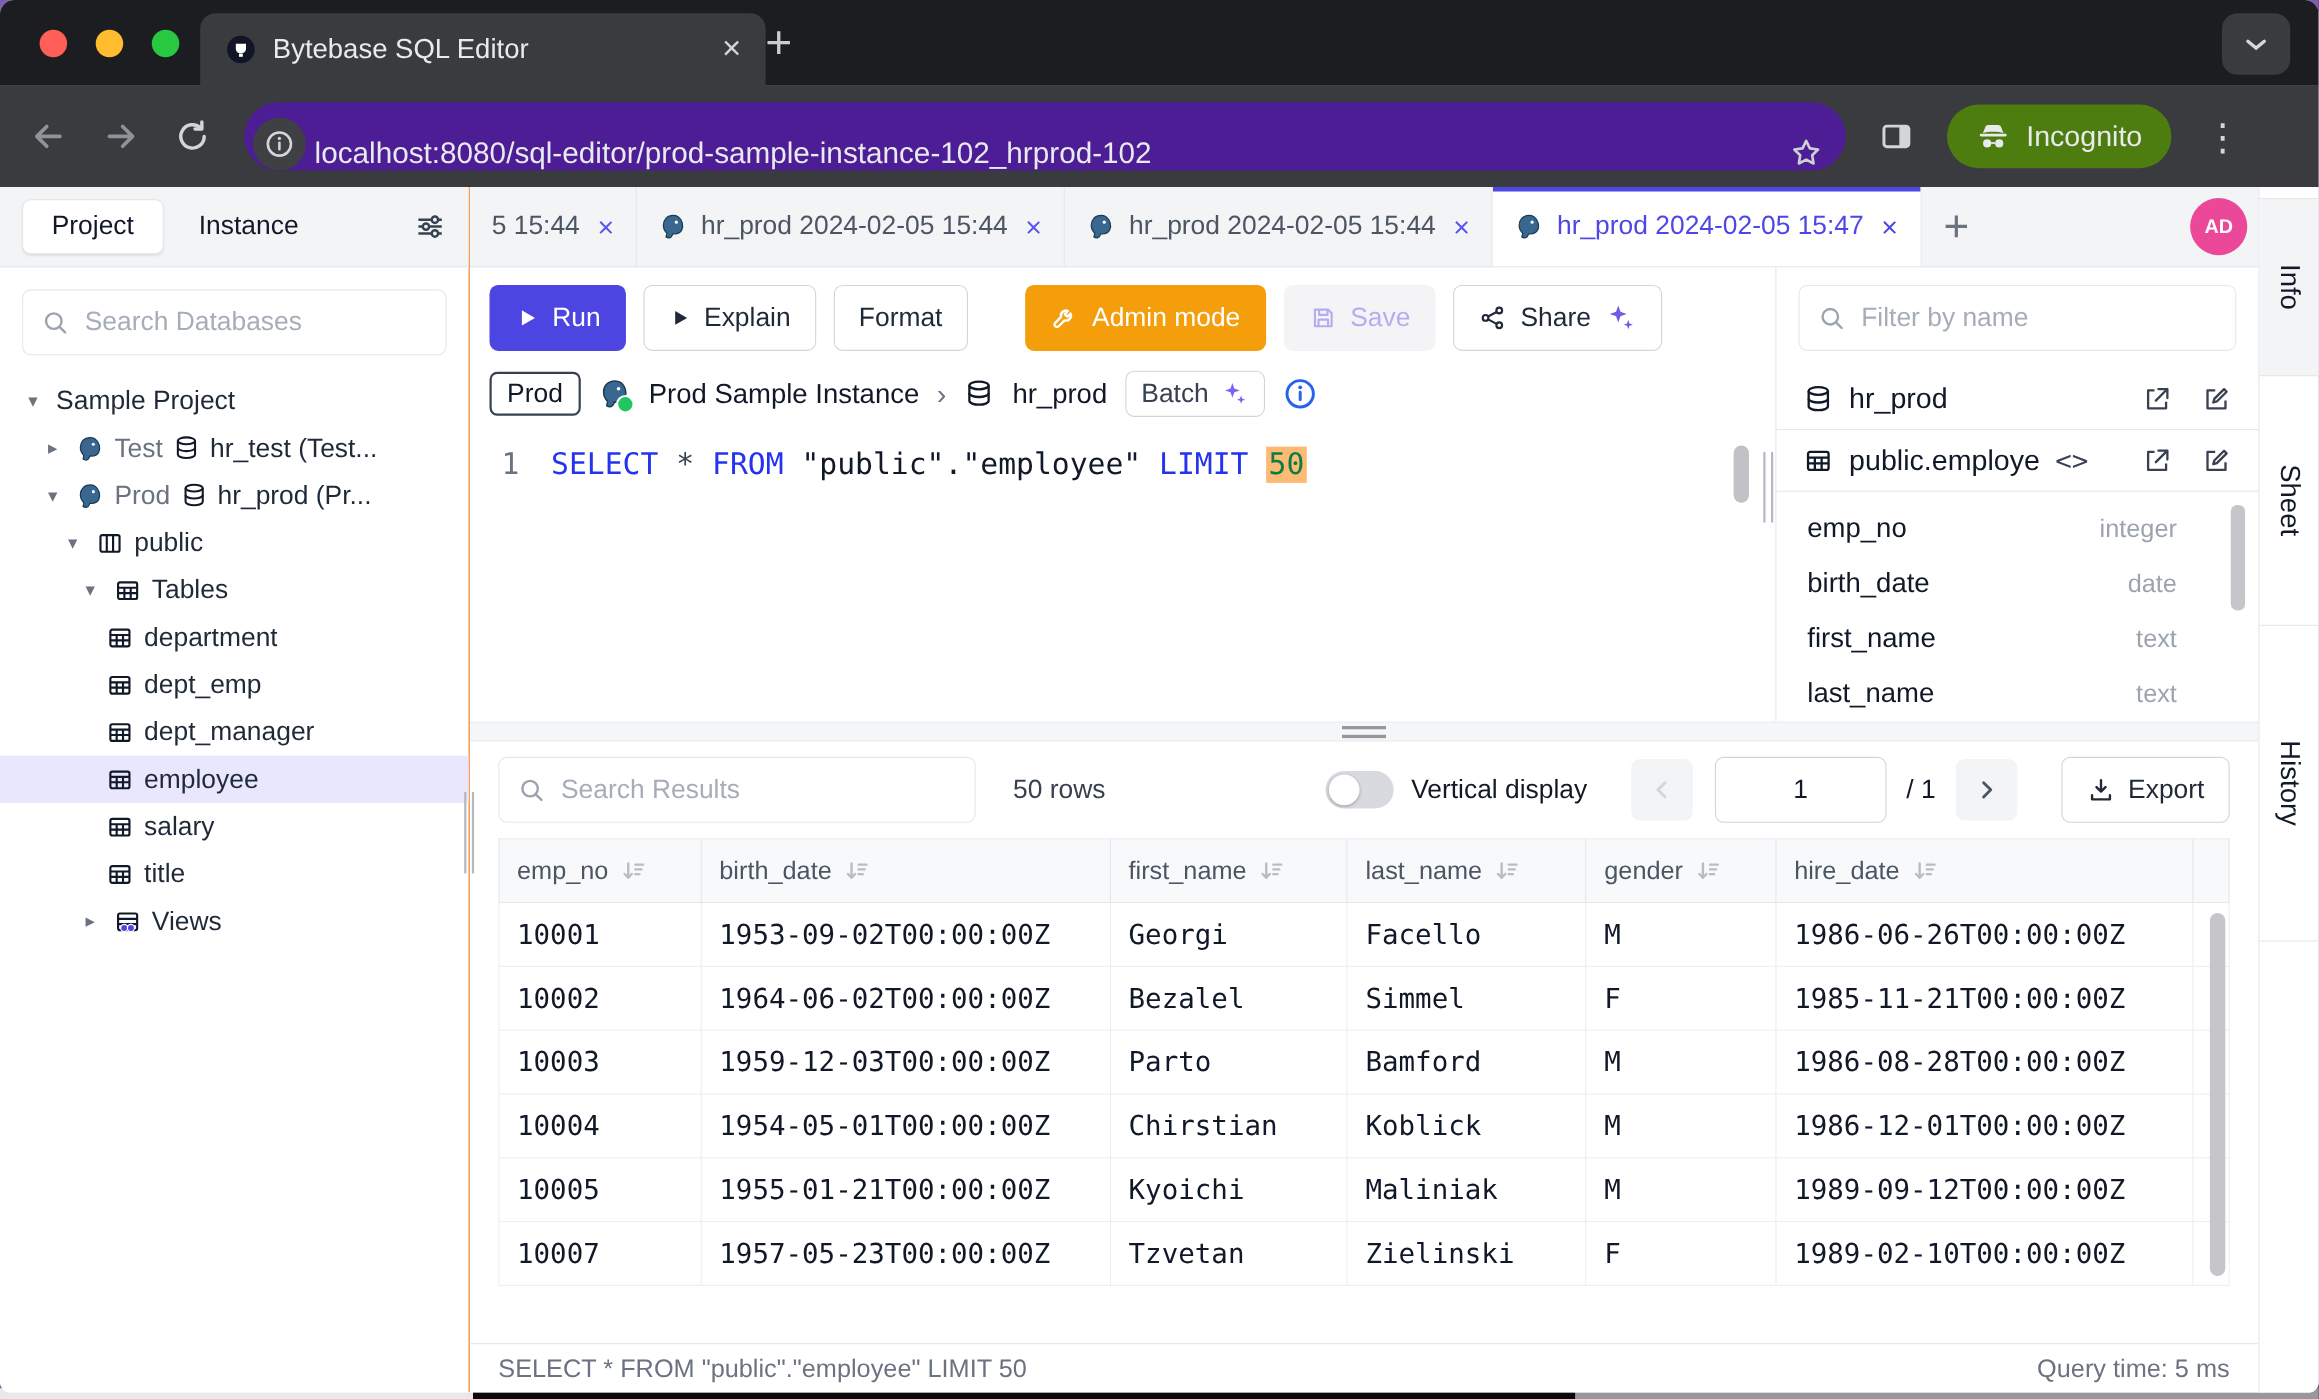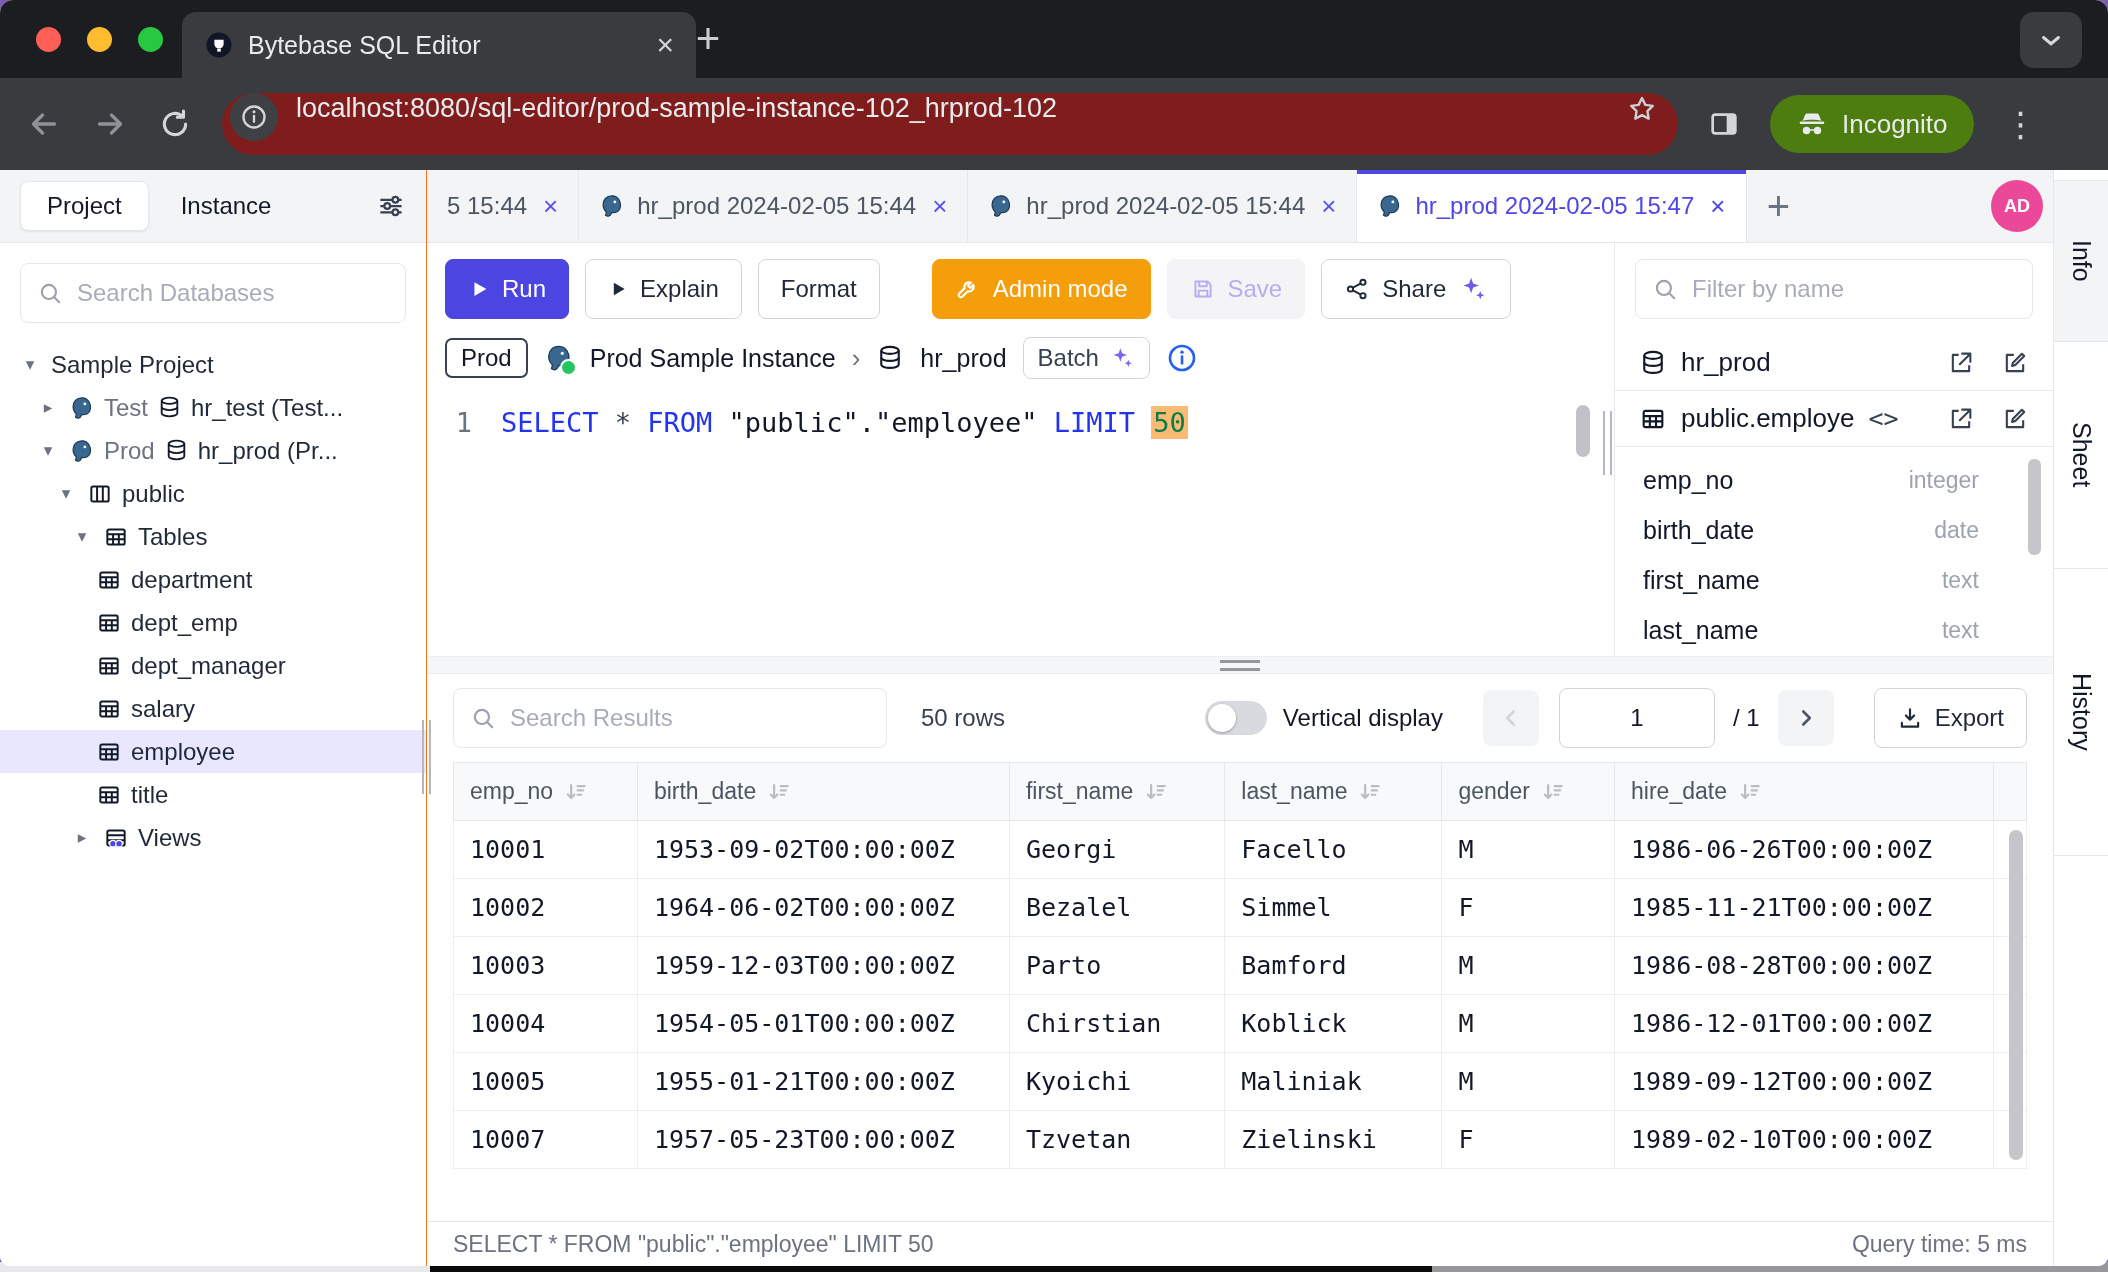--- a/index.html
+++ b/index.html
@@ -22,22 +22,22 @@
   .btab{position:absolute;left:182px;top:12px;width:470px;height:66px;background:#3a3b3f;
         border-radius:14px 14px 0 0;display:flex;align-items:center;padding:0 22px;gap:14px;}
   .btab-title{color:#e8eaed;font-size:25px;flex:1;white-space:nowrap;overflow:hidden;}
   .btab-close{color:#d3d5d8;font-size:30px;line-height:1;cursor:default;}
   .newtab{position:absolute;left:678px;top:10px;width:60px;height:58px;color:#c9cbcf;font-size:42px;
           display:flex;align-items:center;justify-content:center;}
   .chevbtn{position:absolute;right:26px;top:12px;width:62px;height:56px;background:#3a3b3f;border-radius:14px;
            display:flex;align-items:center;justify-content:center;}
   .navbar{height:92px;background:#3a3b3f;display:flex;align-items:center;padding:0 26px;gap:30px;}
   .navico{flex:0 0 auto;display:flex;align-items:center;justify-content:center;}
-  .urlpill{height:62px;width:1428px;background:#7f1d1d;border-radius:31px;display:flex;align-items:flex-start;
-           padding:0 20px 0 8px;gap:18px;}
+  .urlpill{height:62px;width:1428px;background:#4c1d95;border-radius:31px;display:flex;align-items:flex-end;
+           padding:0 20px 0 8px;gap:8px;}
   .infochip{width:48px;height:48px;border-radius:50%;background:#3f4043;display:flex;align-items:center;justify-content:center;}
   .urltext{color:#e8eaed;font-size:27px;flex:1;white-space:nowrap;overflow:hidden;}
   .incog{height:58px;background:#4d7c0f;border-radius:29px;display:flex;align-items:center;gap:14px;
          padding:0 26px;color:#e8eaed;font-size:26px;}
   .dots{color:#d3d5d8;font-size:34px;letter-spacing:0;}
 
   
   .app{position:absolute;left:0;top:170px;right:0;bottom:0;display:flex;background:#fff;}
 
   
@@ -348,37 +348,37 @@
             </div>
             <div class="trow" style="padding-left: 96px;">
               <span>
                 <svg width="26" height="26" viewBox="0 0 24 24" fill="none" stroke="#111827" stroke-width="1.8">
                   <rect x="4" y="5" width="16" height="14" rx="1.5"></rect>
                   <path d="M4 9.5h16M4 14h16M9.3 9.5v9.5M14.6 9.5v9.5"></path>
                 </svg>
               </span>
               <span class="tlabel">dept_manager</span>
             </div>
-            <div class="trow" style="padding-left: 96px;">
+            <div class="trow selected" style="padding-left: 96px;">
               <span>
                 <svg width="26" height="26" viewBox="0 0 24 24" fill="none" stroke="#111827" stroke-width="1.8">
                   <rect x="4" y="5" width="16" height="14" rx="1.5"></rect>
                   <path d="M4 9.5h16M4 14h16M9.3 9.5v9.5M14.6 9.5v9.5"></path>
                 </svg>
               </span>
-              <span class="tlabel">salary</span>
-            </div>
-            <div class="trow selected" style="padding-left: 96px;">
+              <span class="tlabel">employee</span>
+            </div>
+            <div class="trow" style="padding-left: 96px;">
               <span>
                 <svg width="26" height="26" viewBox="0 0 24 24" fill="none" stroke="#111827" stroke-width="1.8">
                   <rect x="4" y="5" width="16" height="14" rx="1.5"></rect>
                   <path d="M4 9.5h16M4 14h16M9.3 9.5v9.5M14.6 9.5v9.5"></path>
                 </svg>
               </span>
-              <span class="tlabel">employee</span>
+              <span class="tlabel">salary</span>
             </div>
             <div class="trow" style="padding-left: 96px;">
               <span>
                 <svg width="26" height="26" viewBox="0 0 24 24" fill="none" stroke="#111827" stroke-width="1.8">
                   <rect x="4" y="5" width="16" height="14" rx="1.5"></rect>
                   <path d="M4 9.5h16M4 14h16M9.3 9.5v9.5M14.6 9.5v9.5"></path>
                 </svg>
               </span>
               <span class="tlabel">title</span>
             </div>

